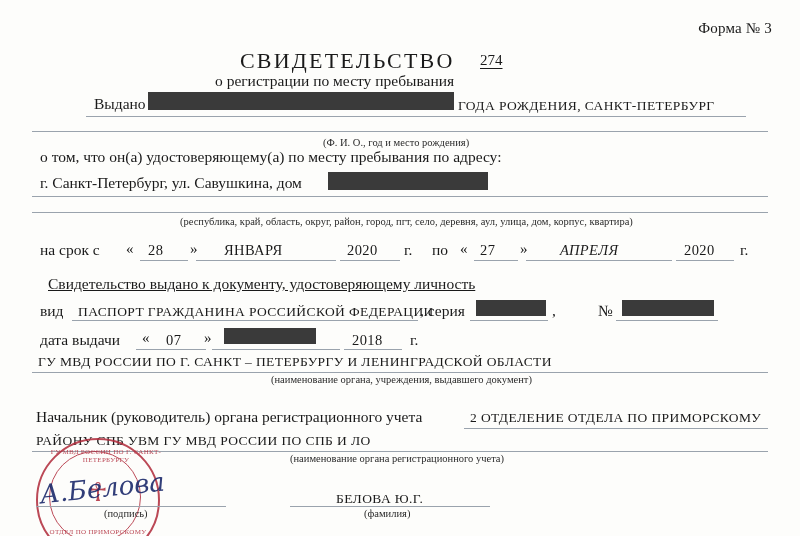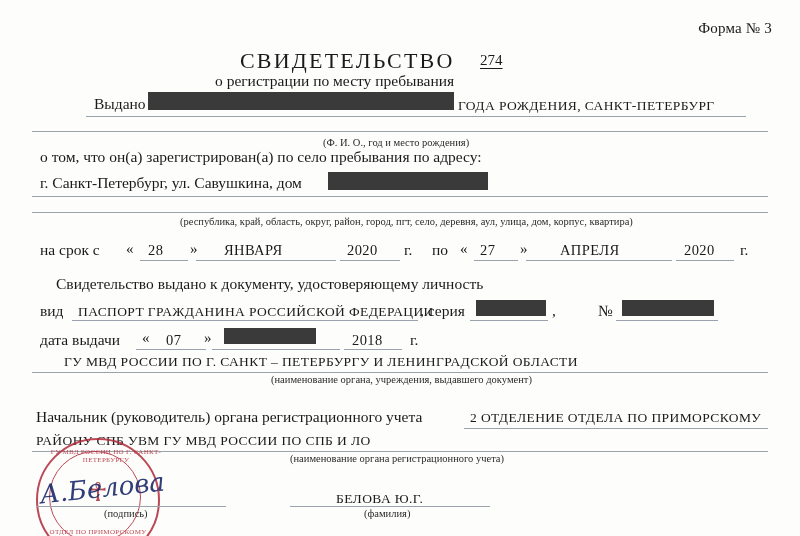--- a/index.html
+++ b/index.html
@@ -145,50 +145,50 @@
   <div class="subtitle">о регистрации по месту пребывания</div>
 
   <div class="lbl" style="left:94px; top:95px;">Выдано</div>
   <div class="redact" style="left:148px; top:92px; width:306px; height:18px;"></div>
   <div class="lbl-caps" style="left:458px; top:98px;">ГОДА РОЖДЕНИЯ, САНКТ-ПЕТЕРБУРГ</div>
   <div class="rule" style="left:86px; top:116px; width:660px;"></div>
 
   <div class="lbl-sm" style="left:323px; top:137px;">(Ф. И. О., год и место рождения)</div>
   <div class="rule" style="left:32px; top:131px; width:736px;"></div>
 
-  <div class="lbl" style="left:40px; top:148px;">о том, что он(а) зарегистрирован(а) по село пребывания по адресу:</div>
+  <div class="lbl" style="left:40px; top:148px;">о том, что он(а) удостоверяющему(а) по месту пребывания по адресу:</div>
 
   <div class="lbl" style="left:40px; top:174px;">г. Санкт-Петербург, ул. Савушкина, дом</div>
   <div class="redact" style="left:328px; top:172px; width:160px; height:18px;"></div>
   <div class="rule" style="left:32px; top:196px; width:736px;"></div>
   <div class="rule" style="left:32px; top:212px; width:736px;"></div>
   <div class="lbl-sm" style="left:180px; top:216px;">(республика, край, область, округ, район, город, пгт, село, деревня, аул, улица, дом, корпус, квартира)</div>
 
   <div class="lbl" style="left:40px; top:241px;">на срок с</div>
   <div class="quote" style="left:126px; top:241px;">«</div>
   <div class="val" style="left:148px; top:242px;">28</div>
   <div class="quote" style="left:190px; top:241px;">»</div>
   <div class="val" style="left:224px; top:242px;">ЯНВАРЯ</div>
   <div class="val" style="left:347px; top:242px;">2020</div>
   <div class="lbl" style="left:404px; top:241px;">г.</div>
   <div class="lbl" style="left:432px; top:241px;">по</div>
   <div class="quote" style="left:460px; top:241px;">«</div>
   <div class="val" style="left:480px; top:242px;">27</div>
   <div class="quote" style="left:520px; top:241px;">»</div>
-  <div class="val" style="left:560px; top:242px;">АПРЕЛЯ</div>
+  <div class="val" style="left:560px; top:242px;font-style:italic;">АПРЕЛЯ</div>
   <div class="val" style="left:684px; top:242px;">2020</div>
   <div class="lbl" style="left:740px; top:241px;">г.</div>
   <div class="rule" style="left:140px; top:260px; width:48px;"></div>
   <div class="rule" style="left:196px; top:260px; width:140px;"></div>
   <div class="rule" style="left:340px; top:260px; width:60px;"></div>
   <div class="rule" style="left:474px; top:260px; width:44px;"></div>
   <div class="rule" style="left:526px; top:260px; width:146px;"></div>
   <div class="rule" style="left:676px; top:260px; width:58px;"></div>
 
-  <div class="lbl" style="left:56px; top:275px;">Свидетельство выдано к документу, удостоверяющему личность</div>
+  <div class="lbl" style="left:48px; top:275px;text-decoration:underline;">Свидетельство выдано к документу, удостоверяющему личность</div>
 
   <div class="lbl" style="left:40px; top:302px;">вид</div>
   <div class="lbl-caps" style="left:78px; top:304px;">ПАСПОРТ ГРАЖДАНИНА РОССИЙСКОЙ ФЕДЕРАЦИИ</div>
   <div class="lbl" style="left:420px; top:302px;">, серия</div>
   <div class="redact" style="left:476px; top:300px; width:70px; height:16px;"></div>
   <div class="lbl" style="left:552px; top:302px;">,</div>
   <div class="lbl" style="left:598px; top:302px;">№</div>
   <div class="redact" style="left:622px; top:300px; width:92px; height:16px;"></div>
   <div class="rule" style="left:72px; top:320px; width:346px;"></div>
   <div class="rule" style="left:470px; top:320px; width:78px;"></div>
@@ -198,21 +198,21 @@
   <div class="quote" style="left:142px; top:330px;">«</div>
   <div class="val" style="left:166px; top:332px;">07</div>
   <div class="quote" style="left:204px; top:330px;">»</div>
   <div class="redact" style="left:224px; top:328px; width:92px; height:16px;"></div>
   <div class="val" style="left:352px; top:332px;">2018</div>
   <div class="lbl" style="left:410px; top:331px;">г.</div>
   <div class="rule" style="left:136px; top:349px; width:70px;"></div>
   <div class="rule" style="left:212px; top:349px; width:128px;"></div>
   <div class="rule" style="left:344px; top:349px; width:58px;"></div>
 
-  <div class="lbl-caps" style="left:38px; top:354px;margin-left:26px;">ГУ  МВД  РОССИИ  ПО  Г. САНКТ – ПЕТЕРБУРГУ  И  ЛЕНИНГРАДСКОЙ ОБЛАСТИ</div>
+  <div class="lbl-caps" style="left:38px; top:354px;">ГУ  МВД  РОССИИ  ПО  Г. САНКТ – ПЕТЕРБУРГУ  И  ЛЕНИНГРАДСКОЙ ОБЛАСТИ</div>
   <div class="rule" style="left:32px; top:372px; width:736px;"></div>
   <div class="lbl-sm" style="left:271px; top:374px;">(наименование органа, учреждения, выдавшего документ)</div>
 
   <div class="lbl" style="left:36px; top:408px;">Начальник (руководитель) органа регистрационного учета</div>
   <div class="lbl-caps" style="left:470px; top:410px;">2 ОТДЕЛЕНИЕ ОТДЕЛА  ПО ПРИМОРСКОМУ</div>
   <div class="rule" style="left:464px; top:428px; width:304px;"></div>
   <div class="lbl-caps" style="left:36px; top:433px;">РАЙОНУ СПБ УВМ  ГУ  МВД  РОССИИ  ПО СПБ  И  ЛО</div>
   <div class="rule" style="left:32px; top:451px; width:736px;"></div>
   <div class="lbl-sm" style="left:290px; top:453px;">(наименование органа регистрационного учета)</div>
 

